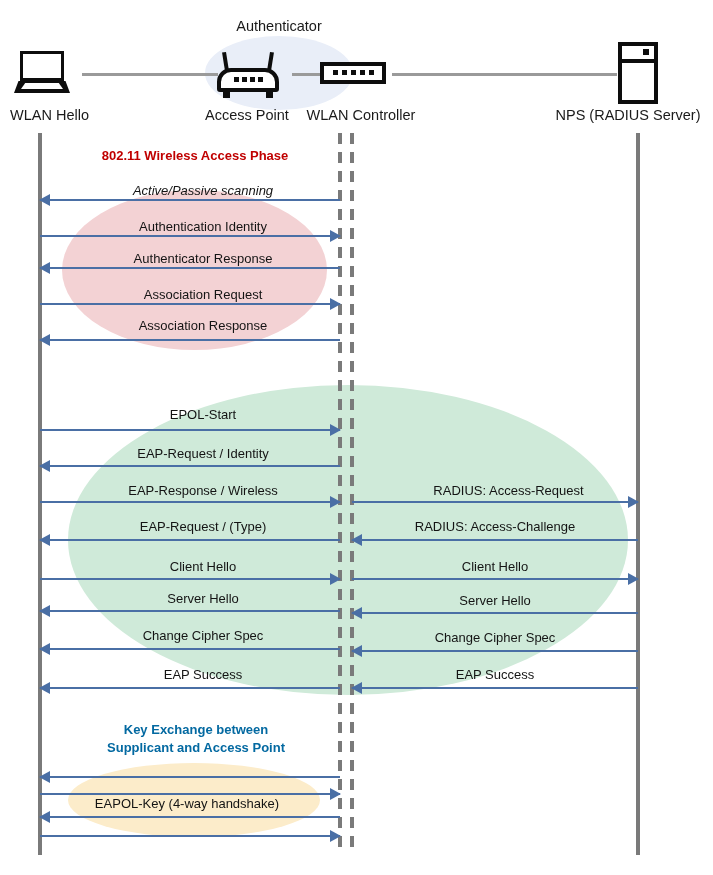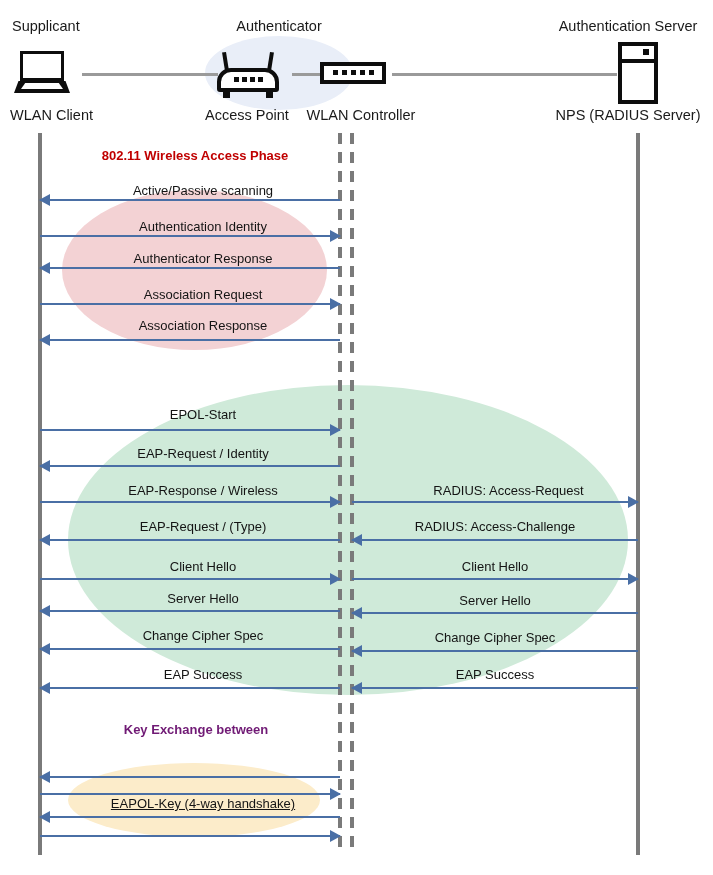--- a/index.html
+++ b/index.html
@@ -140,23 +140,21 @@
     transform:translateX(-50%);
   }
 </style>
 </head>
 <body>
 
 <div id="stage">
 
   <div class="auth-blob" style="left:205px;top:36px;width:148px;height:74px;"></div>
 
-  <div class="role-title" style="left:0px;top:18px;width:160px;text-align:left;padding-left:12px;">Supplicant</div>
   <div class="role-title" style="left:205px;top:18px;width:148px;">Authenticator</div>
-  <div class="role-title" style="left:543px;top:18px;width:170px;">Authentication Server</div>
 
   <div class="wire" style="left:82px;top:73px;width:136px;"></div>
   <div class="wire" style="left:292px;top:73px;width:28px;"></div>
   <div class="wire" style="left:392px;top:73px;width:225px;"></div>
 
   <div class="icon" style="left:14px;top:51px;width:56px;height:42px;">
     <div class="laptop-screen"></div>
     <div class="laptop-base"></div>
     <div class="laptop-base-inner"></div>
   </div>
@@ -185,46 +183,47 @@
         <i></i>
       </div>
   </div>
 
   <div class="icon" style="left:618px;top:42px;width:40px;height:62px;">
     <div class="srv-body"></div>
     <div class="srv-div"></div>
     <div class="srv-led"></div>
   </div>
 
-  <div class="node-label" style="left:0px;top:107px;width:120px;text-align:left;padding-left:10px;">WLAN Client</div>
+  <div class="node-label" style="left:0px;top:107px;width:120px;text-align:left;padding-left:10px;">WLAN Hello</div>
   <div class="node-label" style="left:192px;top:107px;width:110px;">Access Point</div>
   <div class="node-label" style="left:300px;top:107px;width:122px;">WLAN Controller</div>
   <div class="node-label" style="left:548px;top:107px;width:160px;">NPS (RADIUS Server)</div>
 
   <div class="phase-blob" style="left:62px;top:190px;width:265px;height:160px;background:#f3d2d4;"></div>
   <div class="phase-blob" style="left:68px;top:385px;width:560px;height:310px;background:#cfead9;"></div>
   <div class="phase-blob" style="left:68px;top:763px;width:252px;height:74px;background:#fcecca;"></div>
 
   <div class="lifeline" style="left:38px;top:133px;height:722px;"></div>
   <div class="lifeline-dash" style="left:338px;top:133px;height:722px;"></div>
   <div class="lifeline-dash" style="left:350px;top:133px;height:722px;"></div>
   <div class="lifeline" style="left:636px;top:133px;height:722px;"></div>
 
   <div class="phase-caption" style="left:80px;top:147px;width:230px;color:#c00000;">802.11 Wireless Access Phase</div>
 
 
-  <div class="phase-caption multi" style="left:78px;top:721px;width:236px;color:#701a75;">
+  <div class="phase-caption multi" style="left:78px;top:721px;width:236px;color:#0369a1;">
     <span>Key Exchange between</span><br>
+    <span>Supplicant and Access Point</span>
   </div>
 
   <div class="msg" style="left:40px;top:199px;width:300px;">
     <div class="msg-line"></div>
       <div class="msg-head left"></div>
   </div>
-  <div class="msg-label" style="left:203px;top:183px;">Active/Passive scanning</div>
+  <div class="msg-label" style="left:203px;top:183px;font-style:italic;">Active/Passive scanning</div>
 
   <div class="msg" style="left:40px;top:235px;width:300px;">
     <div class="msg-line"></div>
       <div class="msg-head right"></div>
   </div>
   <div class="msg-label" style="left:203px;top:219px;">Authentication Identity</div>
 
   <div class="msg" style="left:40px;top:267px;width:300px;">
     <div class="msg-line"></div>
       <div class="msg-head left"></div>
@@ -293,21 +292,21 @@
 
   <div class="msg" style="left:40px;top:776px;width:300px;">
     <div class="msg-line"></div>
       <div class="msg-head left"></div>
   </div>
 
   <div class="msg" style="left:40px;top:793px;width:300px;">
     <div class="msg-line"></div>
       <div class="msg-head right"></div>
   </div>
-  <div class="msg-label" style="left:203px;top:796px;text-decoration:underline;">EAPOL-Key (4-way handshake)</div>
+  <div class="msg-label" style="left:187px;top:796px;">EAPOL-Key (4-way handshake)</div>
 
   <div class="msg" style="left:40px;top:816px;width:300px;">
     <div class="msg-line"></div>
       <div class="msg-head left"></div>
   </div>
 
   <div class="msg" style="left:40px;top:835px;width:300px;">
     <div class="msg-line"></div>
       <div class="msg-head right"></div>
   </div>

